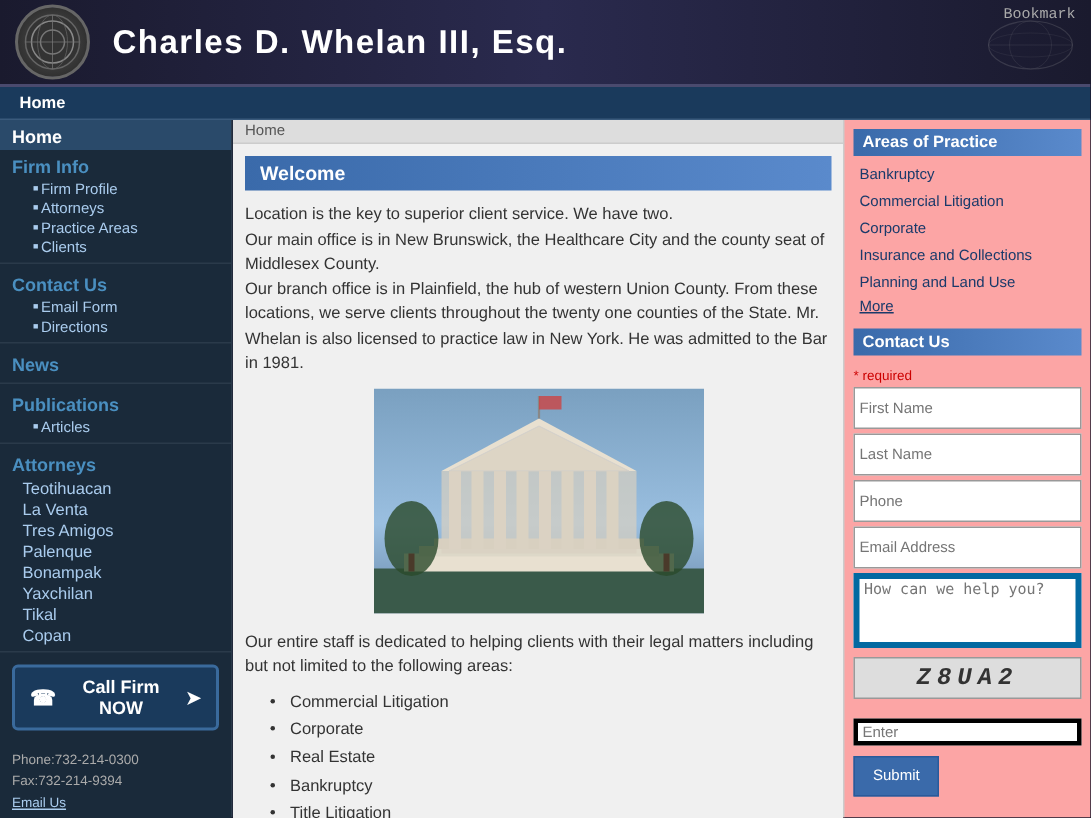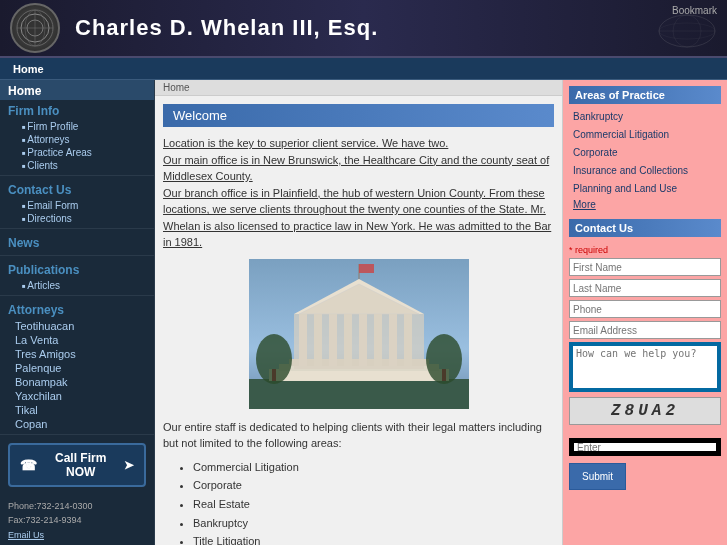--- a/index.html
+++ b/index.html
@@ -46,20 +46,21 @@
       font-weight: bold;
       letter-spacing: 1px;
     }
     #header .bookmark-link {
       position: absolute;
       top: 5px;
       right: 10px;
       color: #aaa;
       font-size: 10px;
       text-decoration: none;
+      font-family: Liberation Mono, monospace;
     }
     #header .world-icon {
       position: absolute;
       bottom: 5px;
       right: 10px;
       opacity: 0.4;
     }
 
     
     #navbar {
@@ -166,30 +167,29 @@
       color: #555;
       border-bottom: 1px solid #ccc;
     }
     .content-inner {
       padding: 8px;
     }
     .welcome-bar {
       background: linear-gradient(to right, #3a6aaa, #5a8acc);
       color: #fff;
       font-size: 13px;
-      font-weight: normal;
+      font-weight: bold;
       padding: 4px 10px;
       margin-bottom: 8px;
     }
     .content-text {
       font-size: 11px;
       color: #333;
       line-height: 1.5;
       margin-bottom: 8px;
-      text-decoration: underline;
     }
     .content-list {
       font-size: 11px;
       color: #333;
       padding-left: 30px;
       margin: 6px 0;
       line-height: 1.7;
     }
     .content-list li {
       list-style: disc;
@@ -237,21 +237,21 @@
     .contact-form {
       margin-top: 8px;
     }
     .required-note {
       font-size: 9px;
       color: #c00;
       margin-bottom: 3px;
     }
     .form-input {
       width: 100%;
-      height: 18px;
+      height: 28px;
       margin-bottom: 3px;
       border: 1px solid #999;
       font-size: 10px;
       padding: 1px 3px;
       background: #fff;
     }
     .form-textarea {
       width: 100%;
       height: 50px;
       margin-bottom: 3px;
@@ -273,21 +273,21 @@
       font-size: 16px;
       font-weight: bold;
       color: #333;
       letter-spacing: 4px;
       font-style: italic;
     }
     .form-enter {
       width: 100%;
       height: 18px;
       margin-bottom: 3px;
-      border: 5px solid #000000;
+      border: 3px solid #000000;
       font-size: 10px;
       padding: 1px 3px;
       background: #fff;
     }
     .submit-btn {
       background: #3a6aaa;
       color: #fff;
       border: 1px solid #2a5a9a;
       padding: 7px 12px;
       font-size: 10px;

